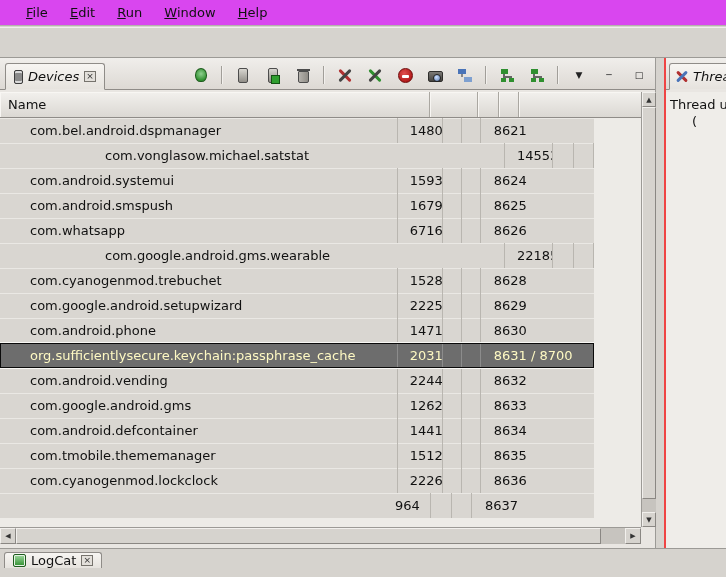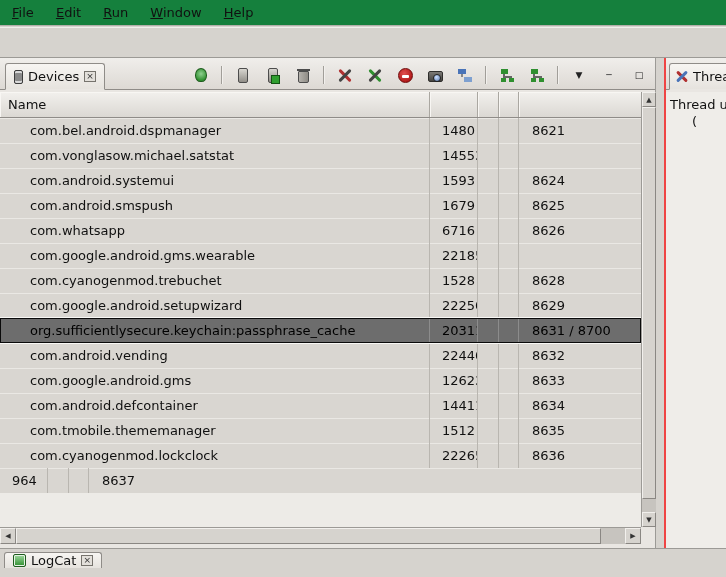--- a/index.html
+++ b/index.html
@@ -9,42 +9,43 @@
     background: #d6d3ce;
     font-family: "DejaVu Sans", sans-serif;
     font-size: 13px;
     color: #111;
     overflow: hidden;
   }
 
   
   #menubar {
     position: absolute; left: 0; top: 0; width: 726px; height: 26px;
-    background: #15803d; border-bottom: 1px solid #b3b0ab;
-    padding-left: 3px; white-space: nowrap;
+    background: #d946ef; border-bottom: 1px solid #b3b0ab;
+    padding-left: 17px; white-space: nowrap;
   }
   .menu-item { display: inline-block; padding: 0 9px; line-height: 25px; cursor: default; }
   .menu-item::first-letter { text-decoration: underline; }
 
   
   #toolbar-strip {
     position: absolute; left: 0; top: 27px; width: 726px; height: 31px;
     background: #d6d3ce; border-bottom: 1px solid #9c9a96;
     box-shadow: inset 0 1px 0 #f1efec;
   }
 
   
   #devices-panel {
     position: absolute; left: 0; top: 58px; width: 656px; height: 490px;
     background: #e9e6e2; border-right: 1px solid #9c9a96;
   }
   .tabbar {
     position: relative; height: 32px;
     background: linear-gradient(#f0eeeb, #ddd9d4);
     border-bottom: 1px solid #8f8c88;
+    font-style: italic;
   }
   .tab {
     position: absolute; bottom: -1px; height: 27px;
     display: flex; align-items: center; gap: 5px; padding: 0 8px;
     background: linear-gradient(#f7f5f2, #e6e3de);
     border: 1px solid #8f8c88; border-bottom: 1px solid #e9e6e2;
     border-radius: 3px 3px 0 0; white-space: nowrap;
   }
   .tab-label { cursor: default; }
   .close-box {
@@ -113,30 +114,30 @@
   }
   .hcell { border-right: 1px solid #aaa7a1; display: flex; align-items: center; padding-left: 8px;
     box-shadow: inset 1px 1px 0 #f8f6f3; cursor: default; }
   .w-name { width: 430px; } .w-pid { width: 48px; } .w-a { width: 21px; }
   .w-b { width: 20px; } .w-port { width: 122px; border-right: none; }
 
   #viewport {
     position: absolute; left: 0; top: 60px; width: 641px; height: 409px;
     background: #edebe7; overflow: hidden;
   }
-  .row { display: flex; width: 641px; height: 25px; background: #d9d6d1;
-    box-shadow: inset 0 1px 0 #eae8e4; cursor: default; }
+  .row { display: flex; width: 594px; height: 25px; background: #d9d6d1;
+    box-shadow: inset 0 1px 0 #eae8e4; cursor: default; justify-content: flex-end; }
   .cell { display: flex; align-items: center; height: 100%; overflow: hidden;
     white-space: nowrap; border-right: 1px solid #b9b6b0; }
   .c-name { width: 430px; padding-left: 30px; }
   .c-pid  { width: 48px;  padding-left: 12px; }
   .c-a { width: 21px; } .c-b { width: 20px; }
   .c-port { width: 122px; padding-left: 13px; border-right: none; }
   .row.selected {
-    background: #6d6d6d; color: #000000; position: relative; z-index: 2;
+    background: #6d6d6d; color: #fef9c3; position: relative; z-index: 2;
     outline: 1px solid #0a0a0a; outline-offset: -1px;
     box-shadow: 0 -1px 0 #f8f7f4, 0 1px 0 #f8f7f4;
   }
   .row.selected .cell { border-right-color: #8c8c8c; }
 
   
   #vscroll {
     position: absolute; left: 641px; top: 34px; width: 15px; height: 435px;
     background: #c7c4bf; border-left: 1px solid #9c9a96;
     display: flex; flex-direction: column;
@@ -300,20 +301,27 @@
     <div class="cell c-b"></div>
     <div class="cell c-port">8628</div>
   </div>
         <div class="row">
     <div class="cell c-name">com.google.android.setupwizard</div>
     <div class="cell c-pid">22250</div>
     <div class="cell c-a"></div>
     <div class="cell c-b"></div>
     <div class="cell c-port">8629</div>
   </div>
+        <div class="row">
+    <div class="cell c-name">com.android.phone</div>
+    <div class="cell c-pid">1471</div>
+    <div class="cell c-a"></div>
+    <div class="cell c-b"></div>
+    <div class="cell c-port">8630</div>
+  </div>
         <div class="row selected">
     <div class="cell c-name">org.sufficientlysecure.keychain:passphrase_cache</div>
     <div class="cell c-pid">20311</div>
     <div class="cell c-a"></div>
     <div class="cell c-b"></div>
     <div class="cell c-port">8631 / 8700</div>
   </div>
         <div class="row">
     <div class="cell c-name">com.android.vending</div>
     <div class="cell c-pid">22440</div>

